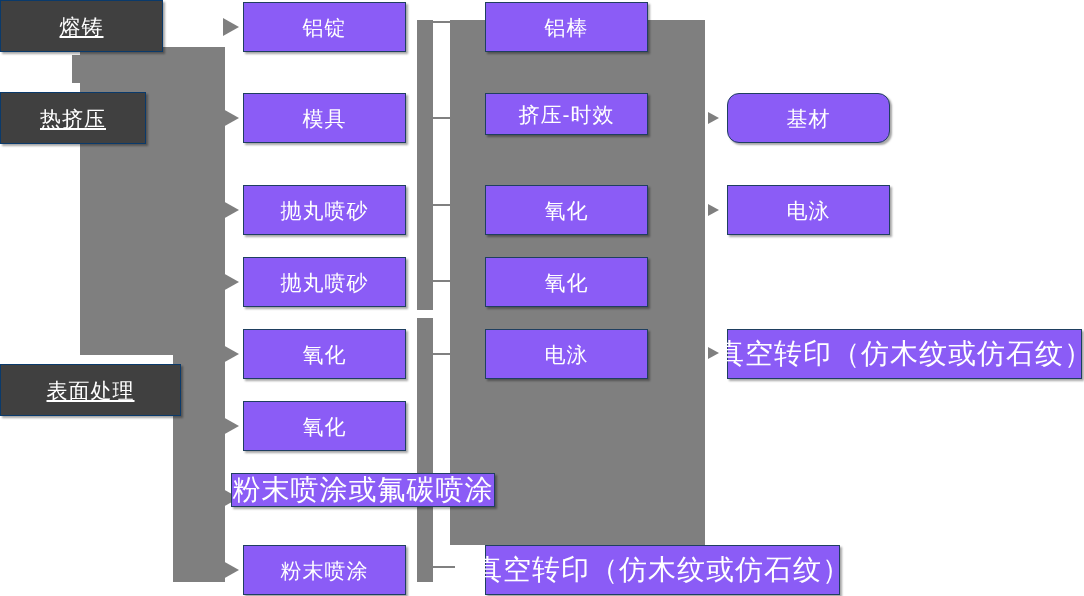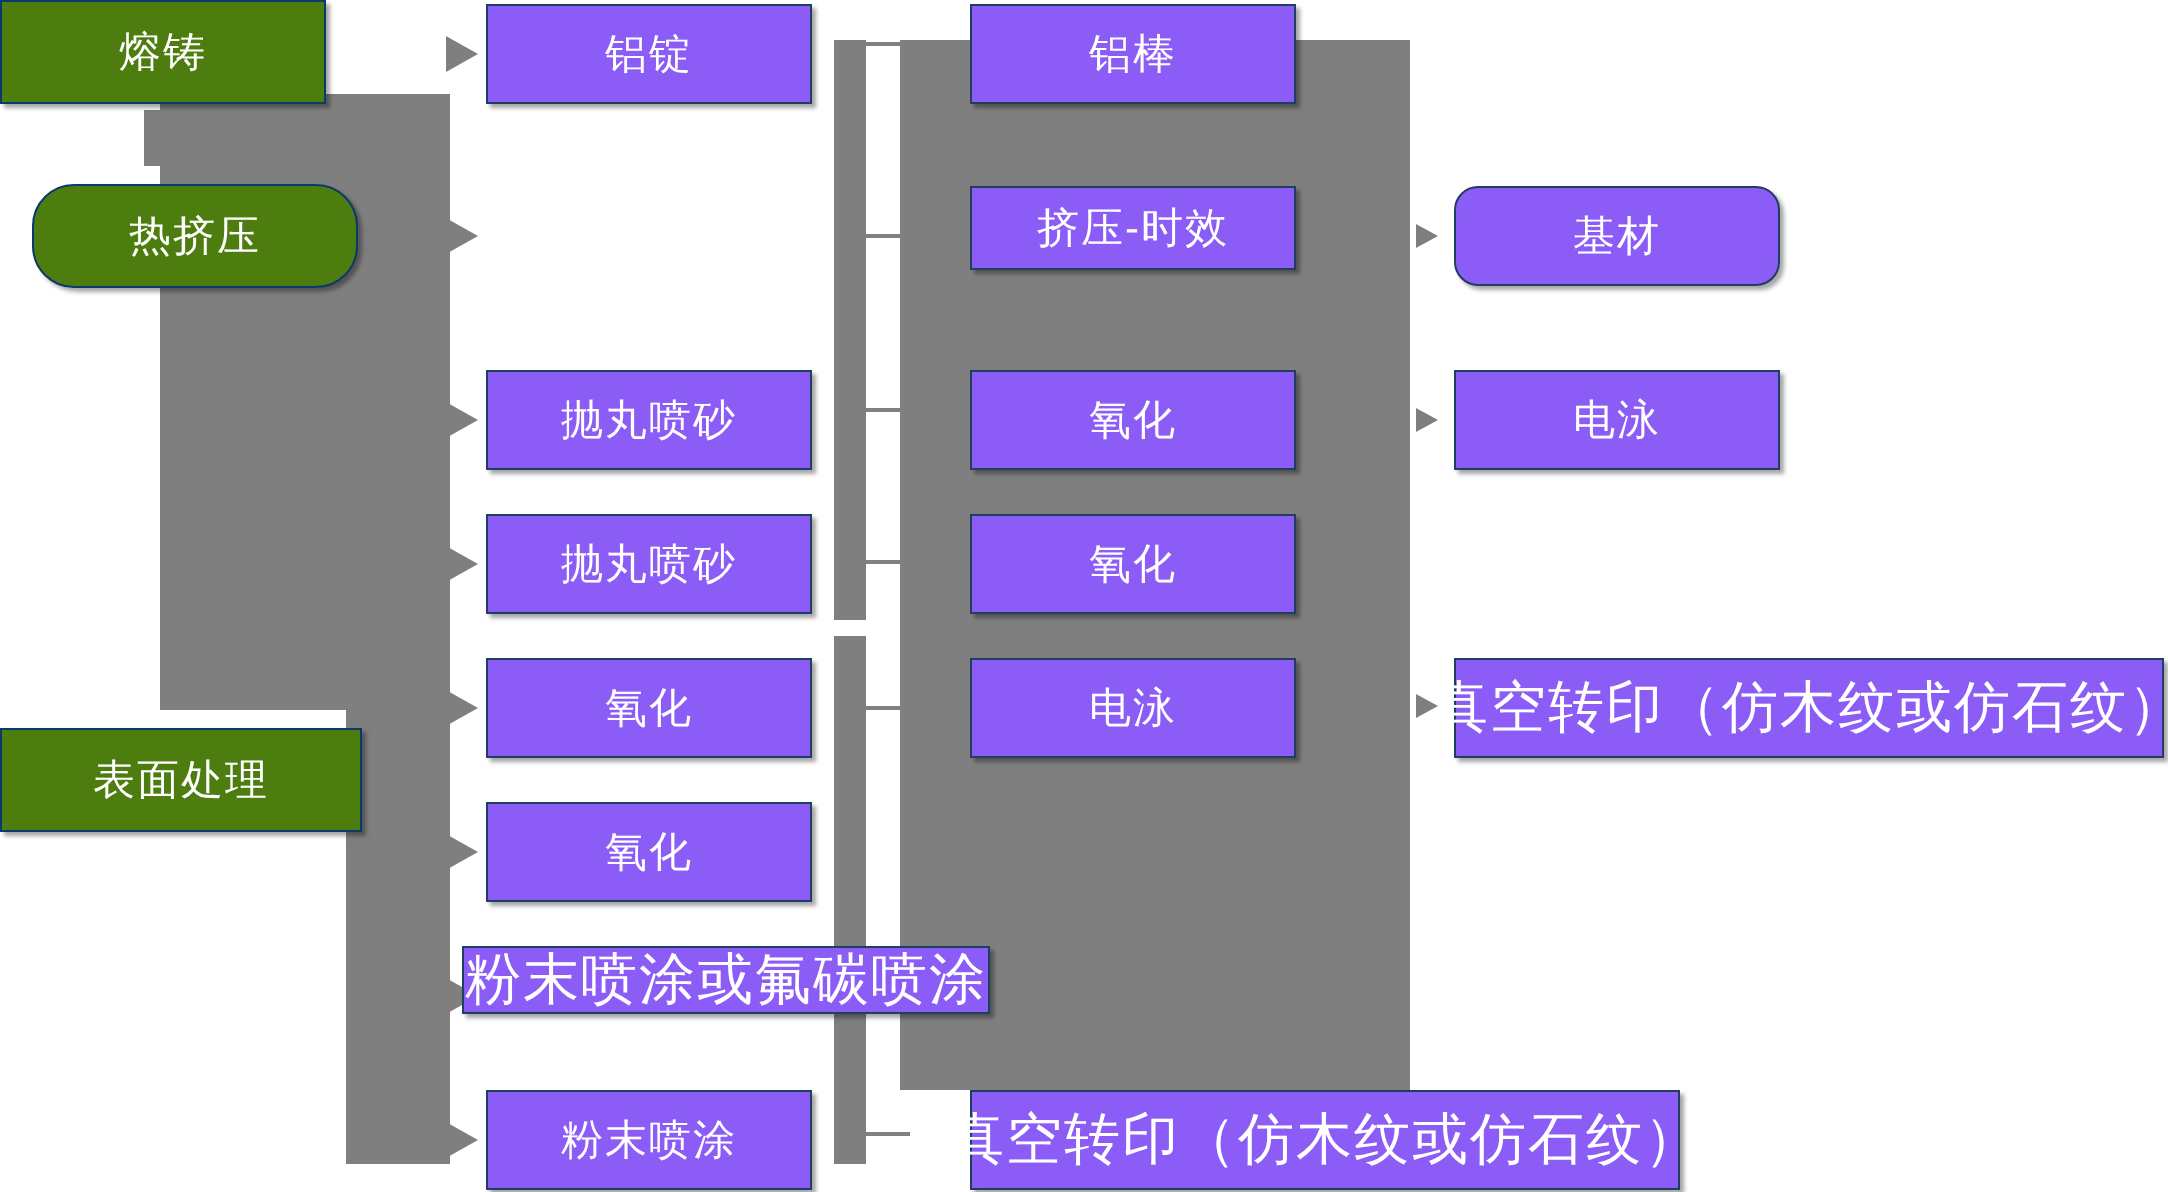--- a/index.html
+++ b/index.html
@@ -37,21 +37,21 @@
     position:absolute;
     box-sizing:border-box;
     display:flex;align-items:center;justify-content:center;
     color:#ffffff;
     border:1px solid #17365D;
     box-shadow:2px 2px 2px rgba(0,0,0,0.35);
     letter-spacing:1px;
     white-space:nowrap;
     z-index:5;
   }
-  .box.dark{background:#4d7c0f;border-color:#0A3A6B;}
+  .box.dark{background:#404040;border-color:#0A3A6B;text-decoration:underline;}
   .box.light{background:#8b5cf6;border-color:#1F3F60;}
   .box .lbl{font-size:21px;line-height:1;}
   .box.wide .lbl{font-size:28px;}
 </style>
 </head>
 <body>
 
 <div id="canvas">
 
   <div class="gray" style="left:80px;top:47px;width:145px;height:308px;"></div>
@@ -84,32 +84,35 @@
   <div class="gray" style="left:450px;top:20px;width:255px;height:525px;"></div>
 
   <div class="arrow" style="left:708px;top:112px;"></div>
   <div class="arrow" style="left:708px;top:204px;"></div>
   <div class="arrow" style="left:708px;top:347px;"></div>
 
   <div class="box dark" style="left:0px;top:0px;width:163px;height:52px;">
     <span class="lbl">熔铸</span>
   </div>
 
-  <div class="box dark" style="left:16px;top:92px;width:163px;height:52px;border-radius:21px;">
+  <div class="box dark" style="left:0px;top:92px;width:146px;height:52px;">
     <span class="lbl">热挤压</span>
   </div>
 
   <div class="box dark" style="left:0px;top:364px;width:181px;height:52px;">
     <span class="lbl">表面处理</span>
   </div>
 
   <div class="box light" style="left:243px;top:2px;width:163px;height:50px;">
     <span class="lbl">铝锭</span>
   </div>
 
+  <div class="box light" style="left:243px;top:93px;width:163px;height:50px;">
+    <span class="lbl">模具</span>
+  </div>
 
   <div class="box light" style="left:243px;top:185px;width:163px;height:50px;">
     <span class="lbl">抛丸喷砂</span>
   </div>
 
   <div class="box light" style="left:243px;top:257px;width:163px;height:50px;">
     <span class="lbl">抛丸喷砂</span>
   </div>
 
   <div class="box light" style="left:243px;top:329px;width:163px;height:50px;">

